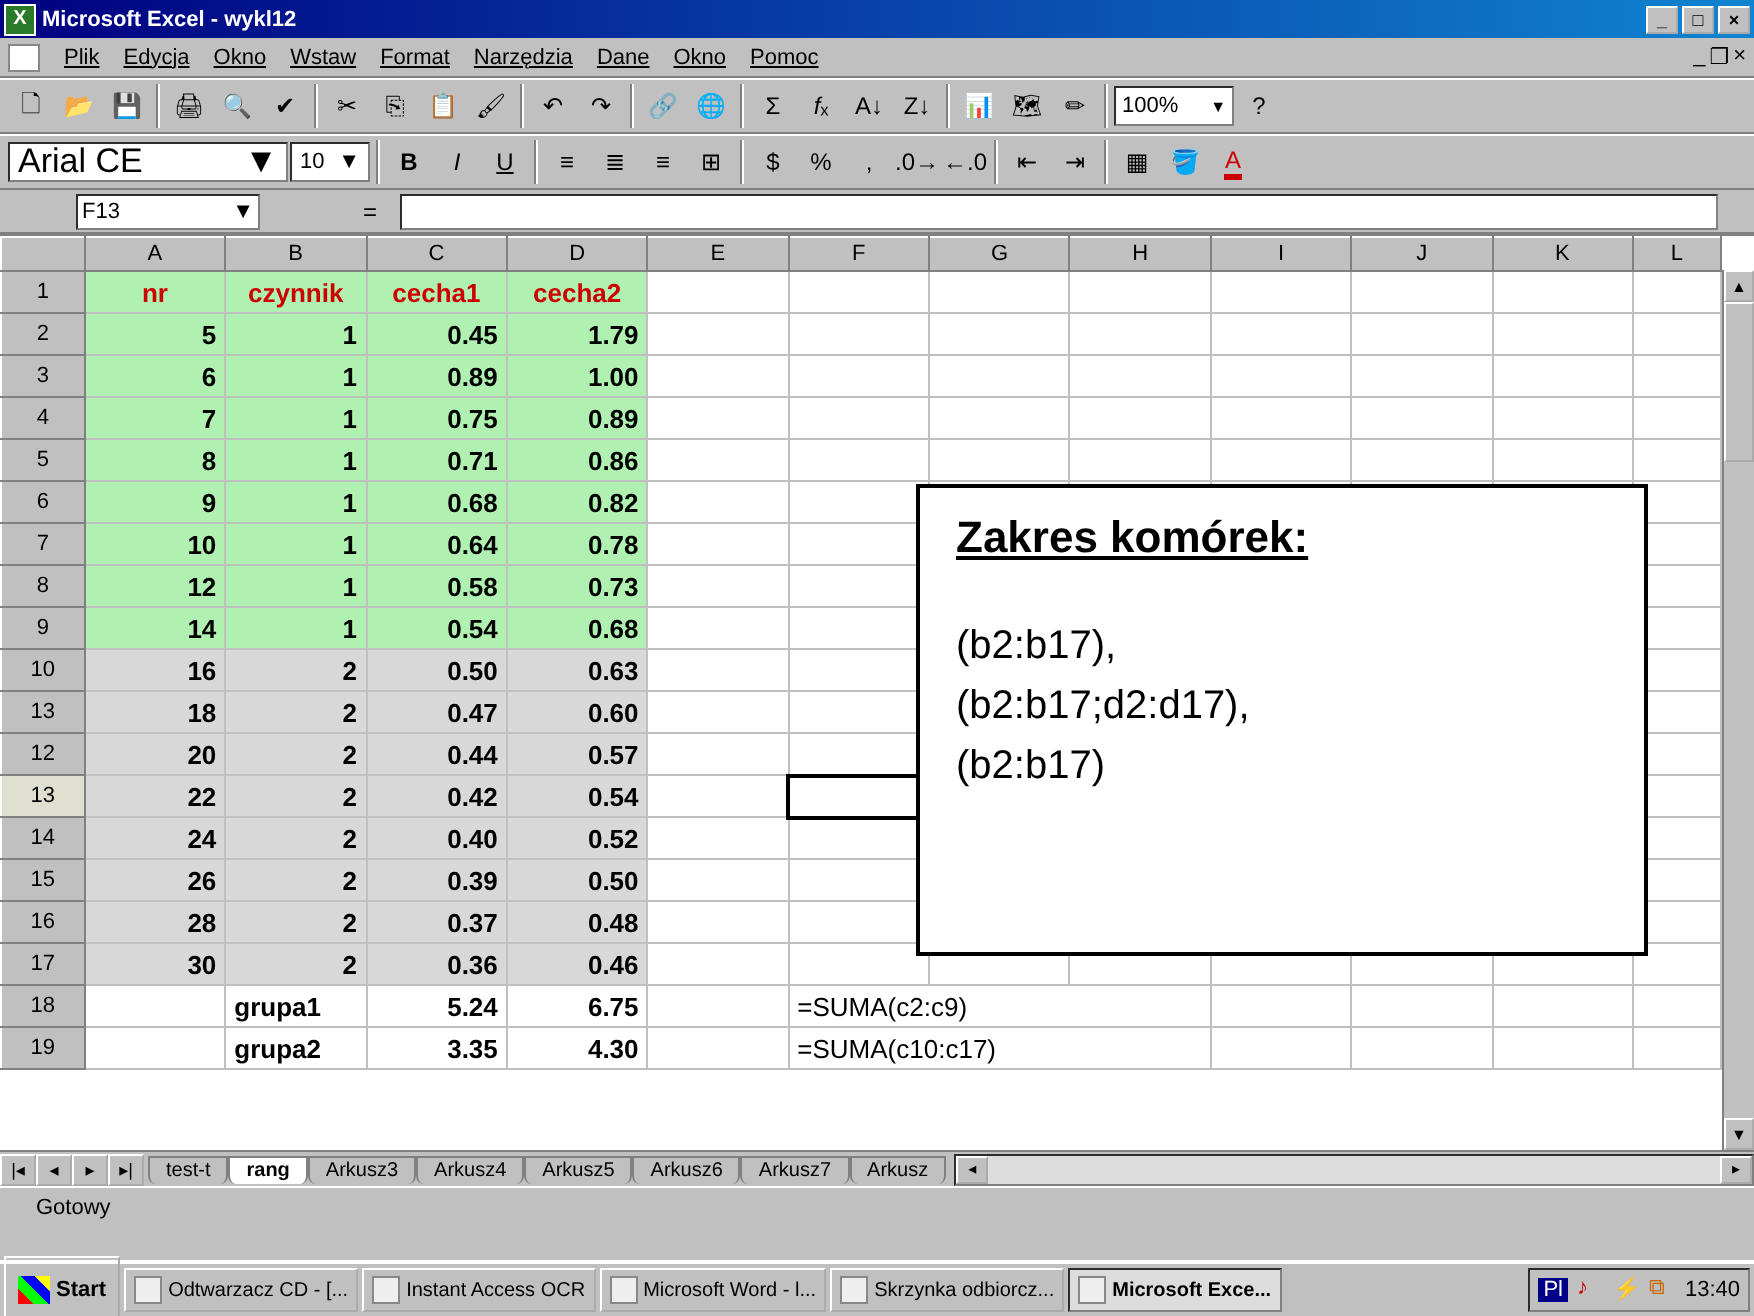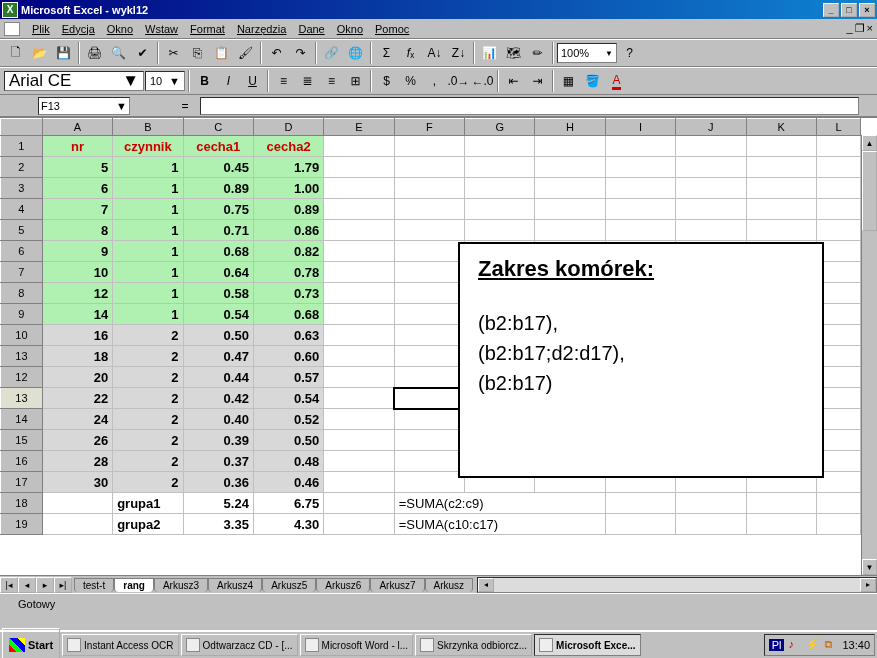--- a/index.html
+++ b/index.html
@@ -550,25 +550,25 @@
 </div>
 
 <div class="taskbar">
   <div class="start-btn">
     <span class="flag"></span>
     <span>Start</span>
   </div>
   <div id="task-buttons" style="display:flex;gap:2px;">
       <div class="task-btn">
         <span class="ticon"></span>
-        <span>Instant Access OCR</span>
+        <span>Odtwarzacz CD - [...</span>
       </div>
       <div class="task-btn">
         <span class="ticon"></span>
-        <span>Odtwarzacz CD - [...</span>
+        <span>Instant Access OCR</span>
       </div>
       <div class="task-btn">
         <span class="ticon"></span>
         <span>Microsoft Word - l...</span>
       </div>
       <div class="task-btn">
         <span class="ticon"></span>
         <span>Skrzynka odbiorcz...</span>
       </div>
       <div class="task-btn active">

